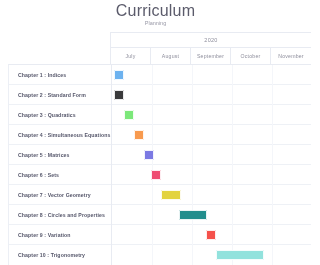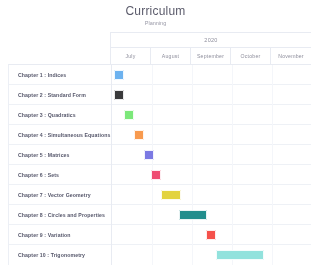--- a/index.html
+++ b/index.html
@@ -20,21 +20,21 @@
   .title-block {
     position: absolute;
     left: 0;
     top: 0;
     width: 311px;
     text-align: center;
     padding-top: 5px;
     box-sizing: border-box;
   }
   .chart-title {
-    font-size: 12px;
+    font-size: 16px;
     font-weight: 400;
     color: #5b5b6b;
     letter-spacing: 0.2px;
     line-height: 12px;
   }
   .chart-subtitle {
     font-size: 5.5px;
     font-weight: 400;
     color: #9a9aa8;
     line-height: 8px;

